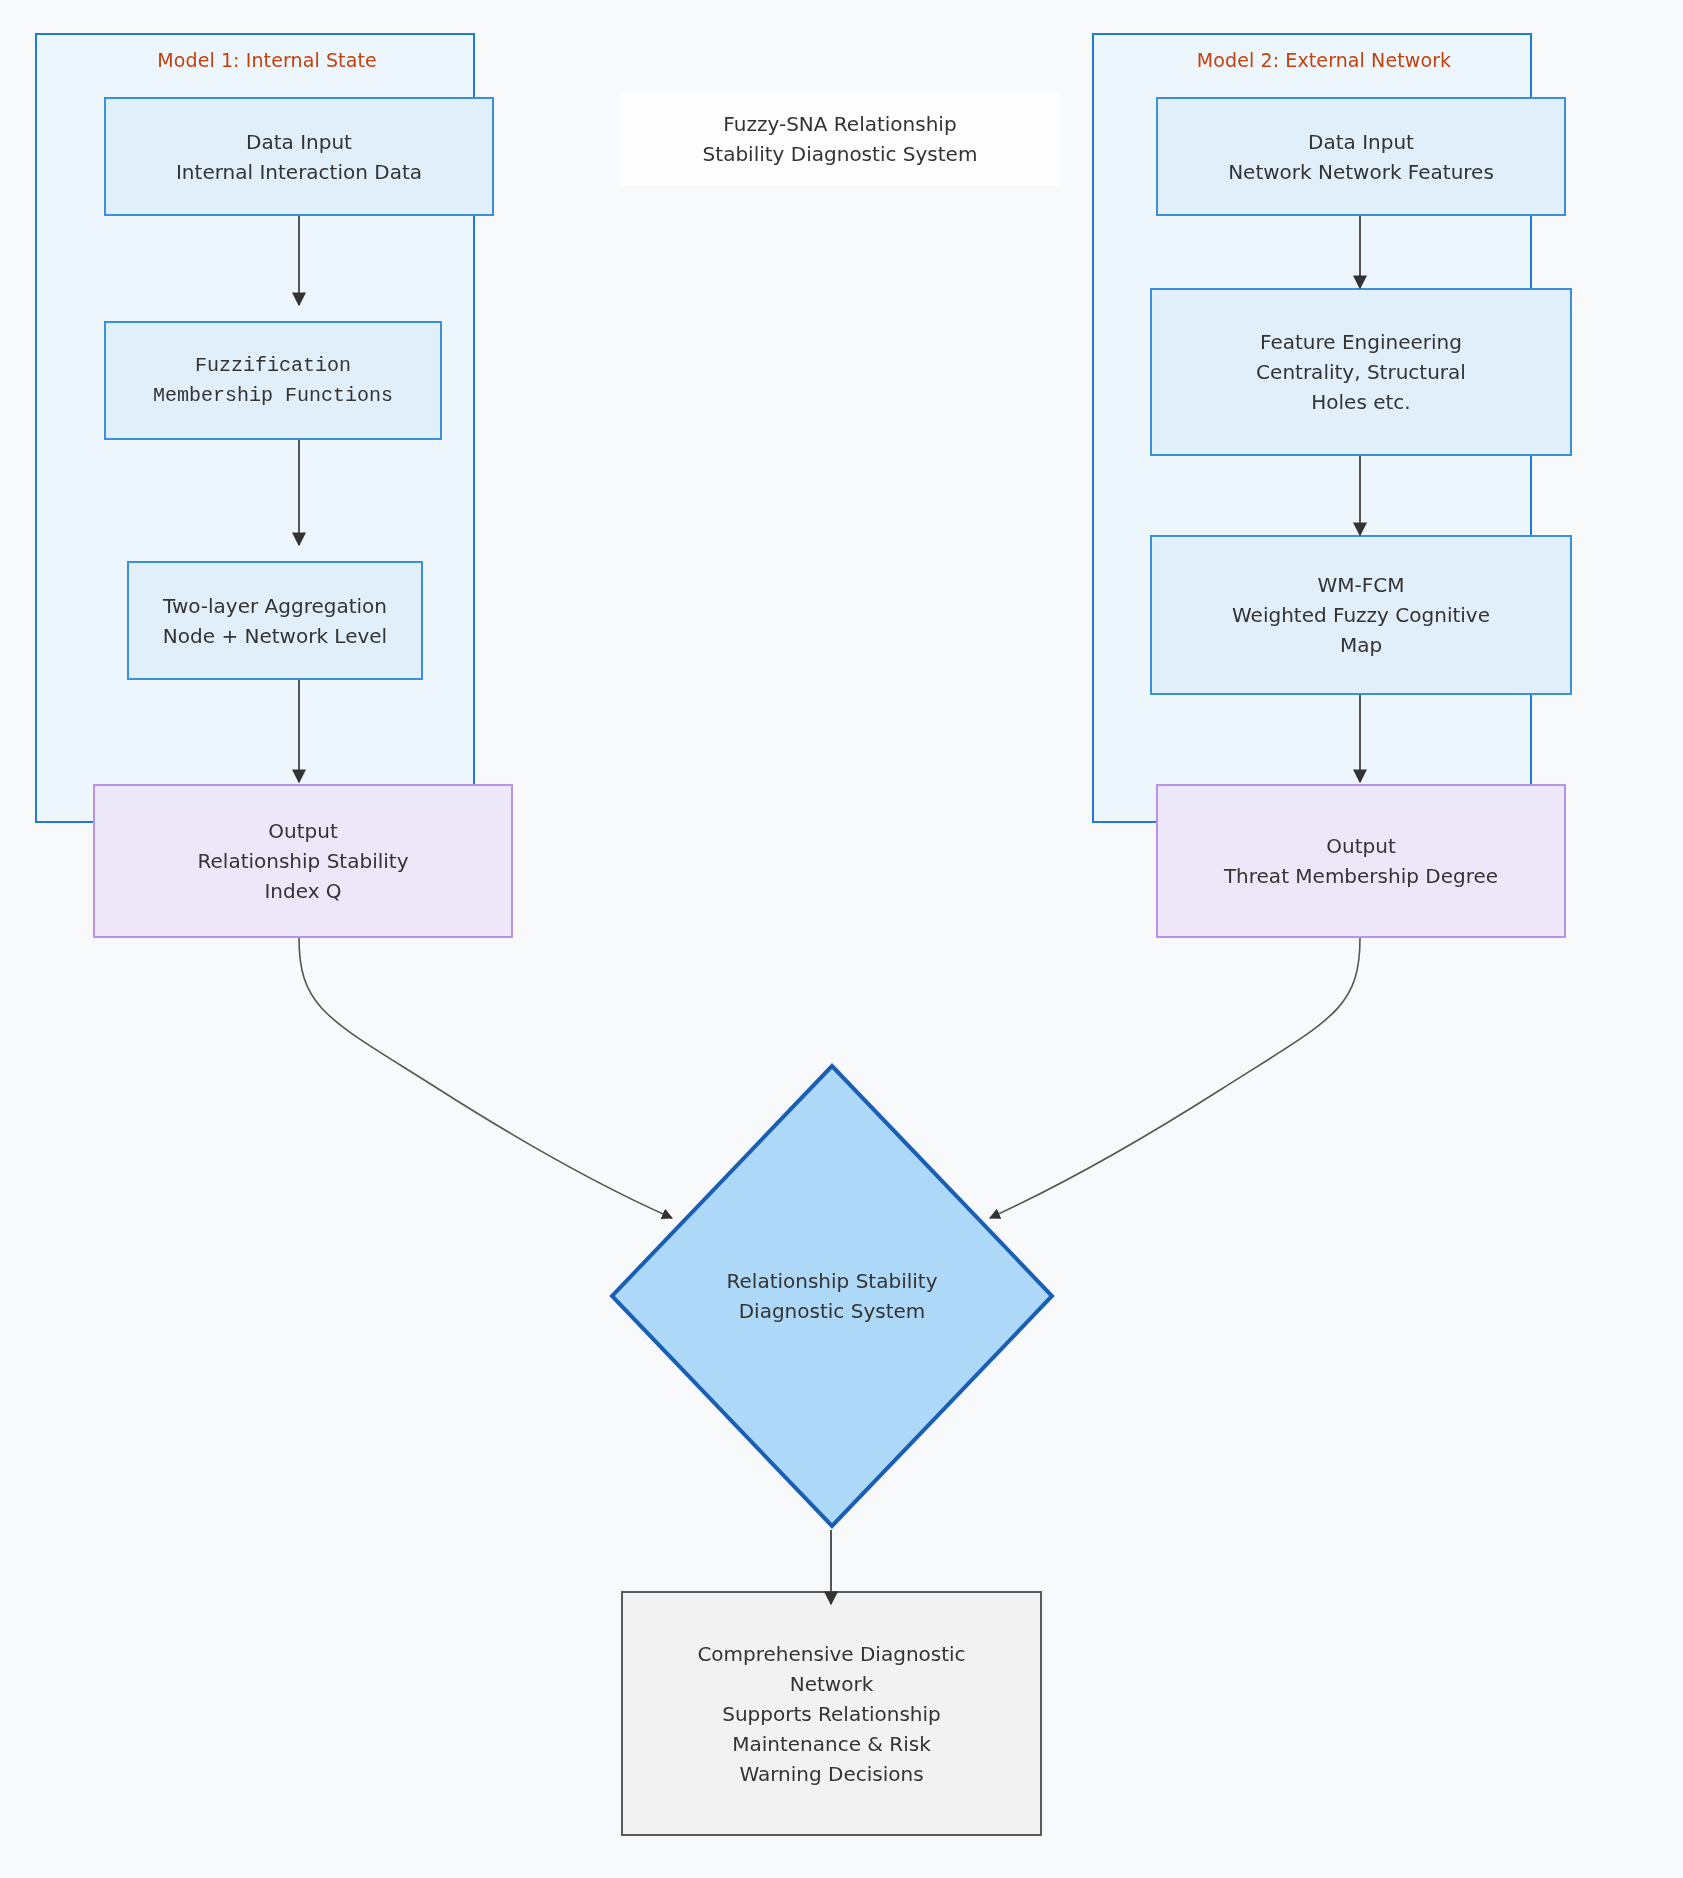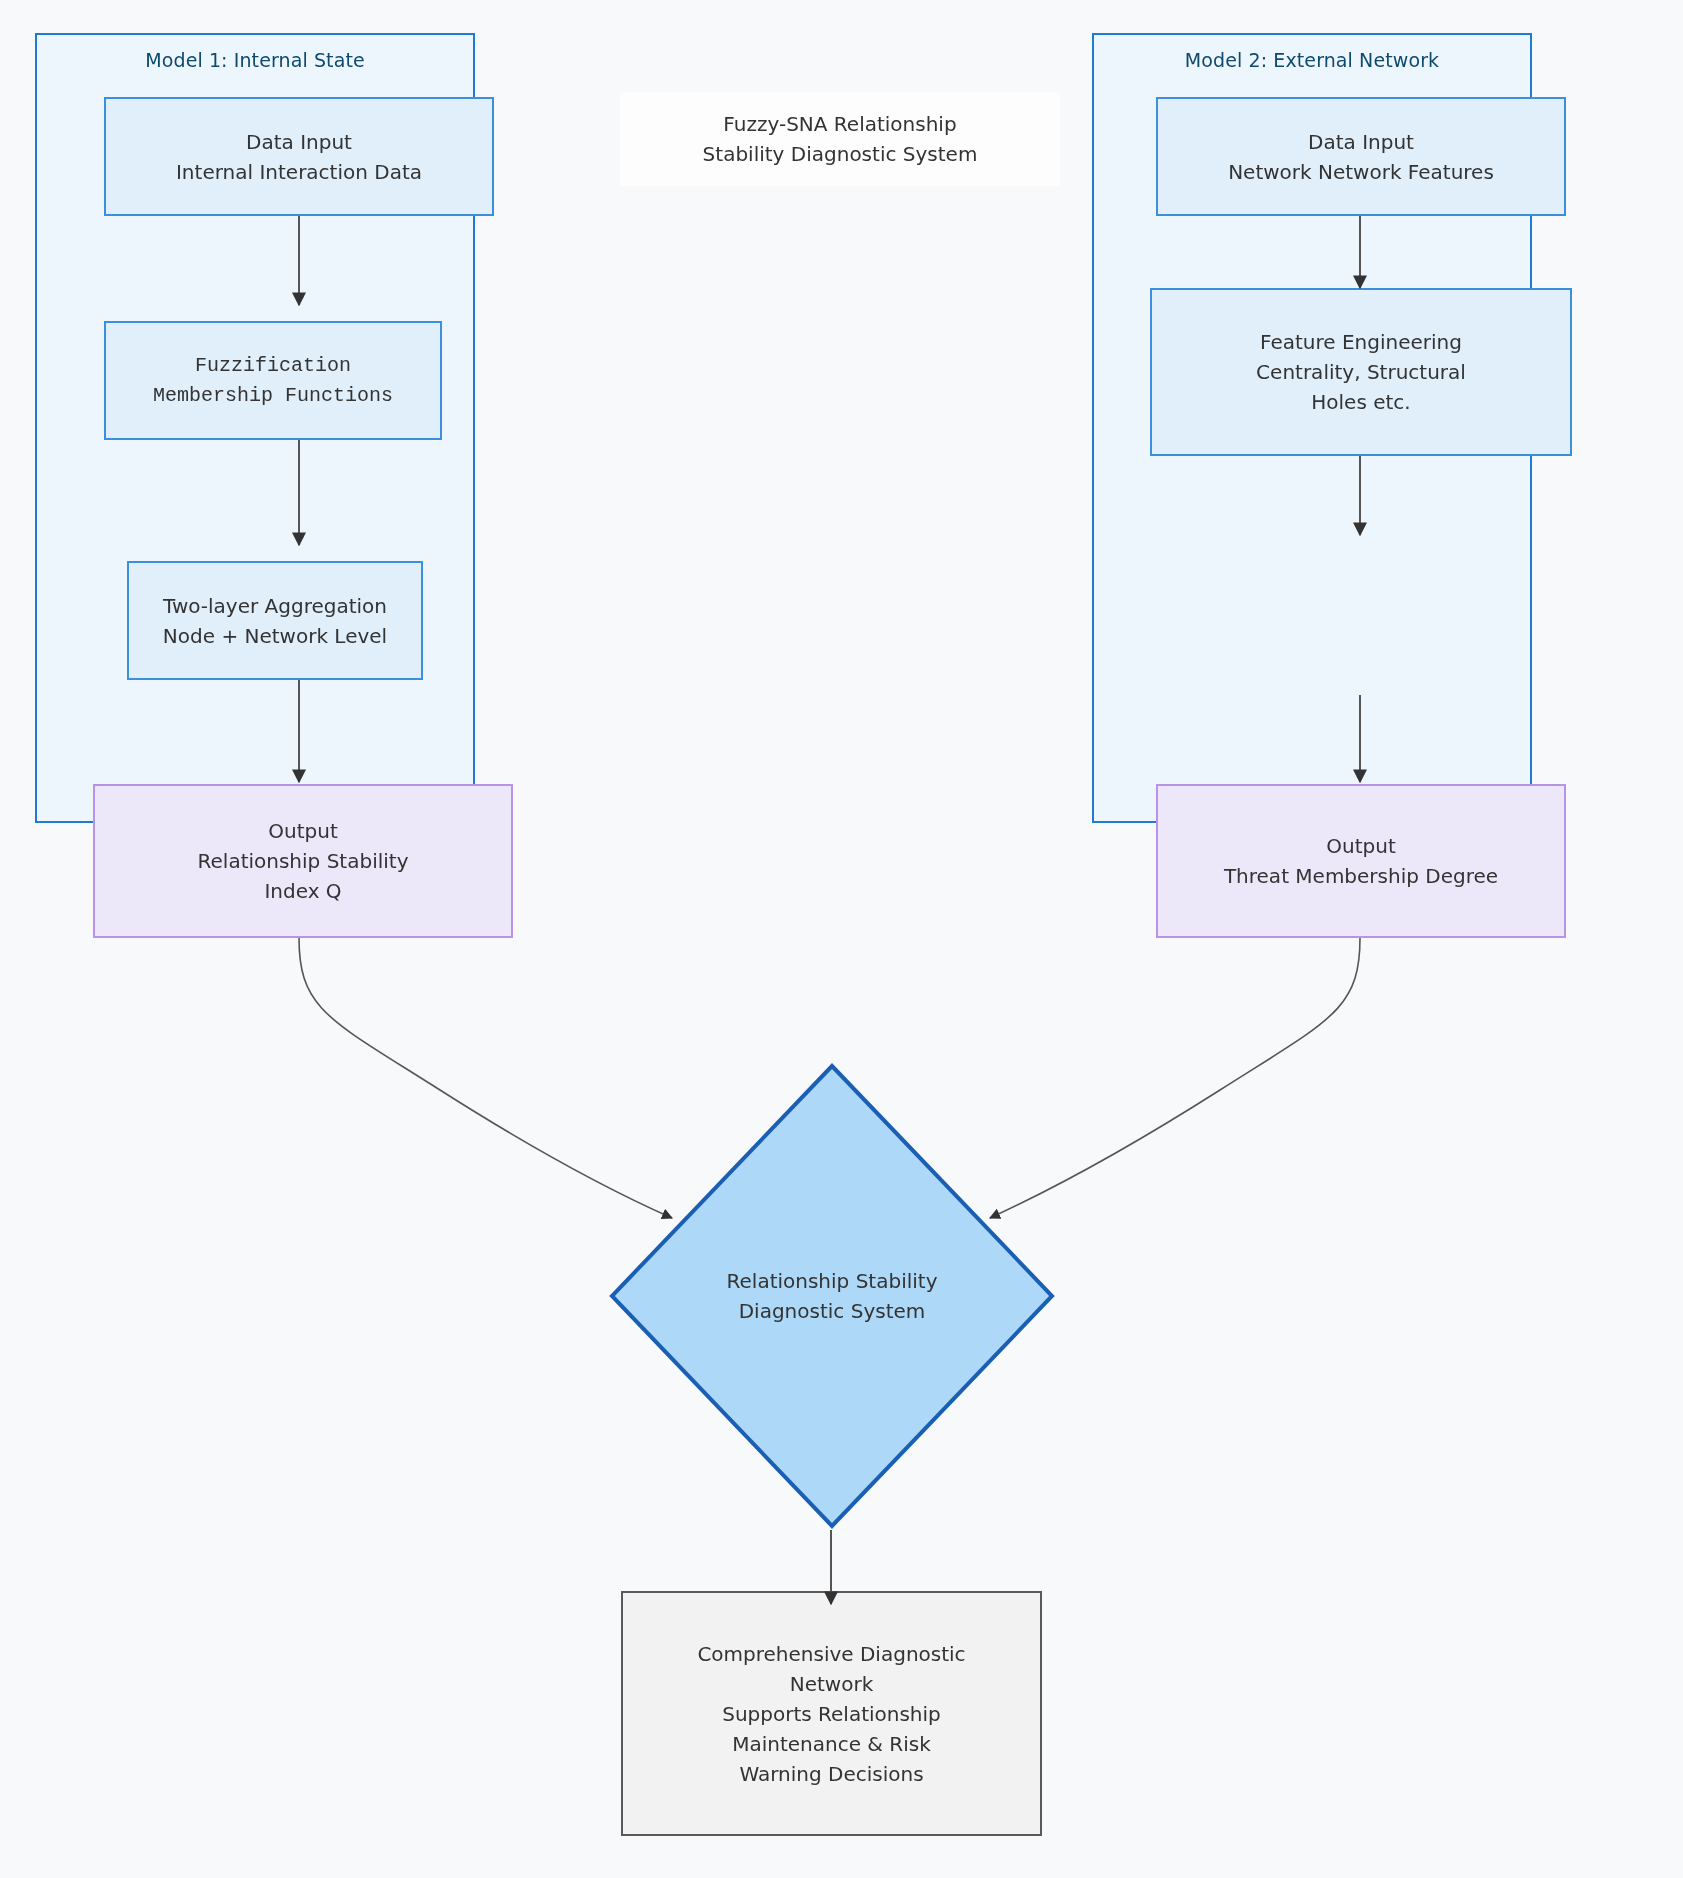--- a/index.html
+++ b/index.html
@@ -31,25 +31,25 @@
   .subgraph {
     position: absolute;
     background: #eef6fd;
     border: 2px solid #1f7ad4;
     box-sizing: border-box;
     z-index: 1;
   }
   .subgraph-title {
     position: absolute;
     top: 14px;
-    left: 0;
+    left: 12px;
     width: 100%;
     text-align: center;
     font-size: 19px;
-    color: #0c4a6e;
+    color: #c2410c;
     letter-spacing: .1px;
   }
   .node {
     position: absolute;
     box-sizing: border-box;
     display: flex;
     flex-direction: column;
     align-items: center;
     justify-content: center;
     text-align: center;
@@ -160,20 +160,25 @@
     <span class="line">Data Input</span>
     <span class="line">Network Network Features</span>
   </div>
 
   <div class="node proc" style="left:1150px; top:288px; width:422px; height:168px;">
     <span class="line">Feature Engineering</span>
     <span class="line">Centrality, Structural</span>
     <span class="line">Holes etc.</span>
   </div>
 
+  <div class="node proc" style="left:1150px; top:535px; width:422px; height:160px;">
+    <span class="line">WM-FCM</span>
+    <span class="line">Weighted Fuzzy Cognitive</span>
+    <span class="line">Map</span>
+  </div>
 
   <div class="node outp" style="left:1156px; top:784px; width:410px; height:154px;">
     <span class="line">Output</span>
     <span class="line">Threat Membership Degree</span>
   </div>
 
   <div class="diamond-wrap" style="left:608px; top:1062px; width:448px; height:468px;">
     <svg width="448" height="468" viewBox="0 0 448 468" xmlns="http://www.w3.org/2000/svg">
       <polygon points="224,4 444,234 224,464 4,234" fill="#add8f7" stroke="#1a5fb4" stroke-width="4"></polygon>
     </svg>

